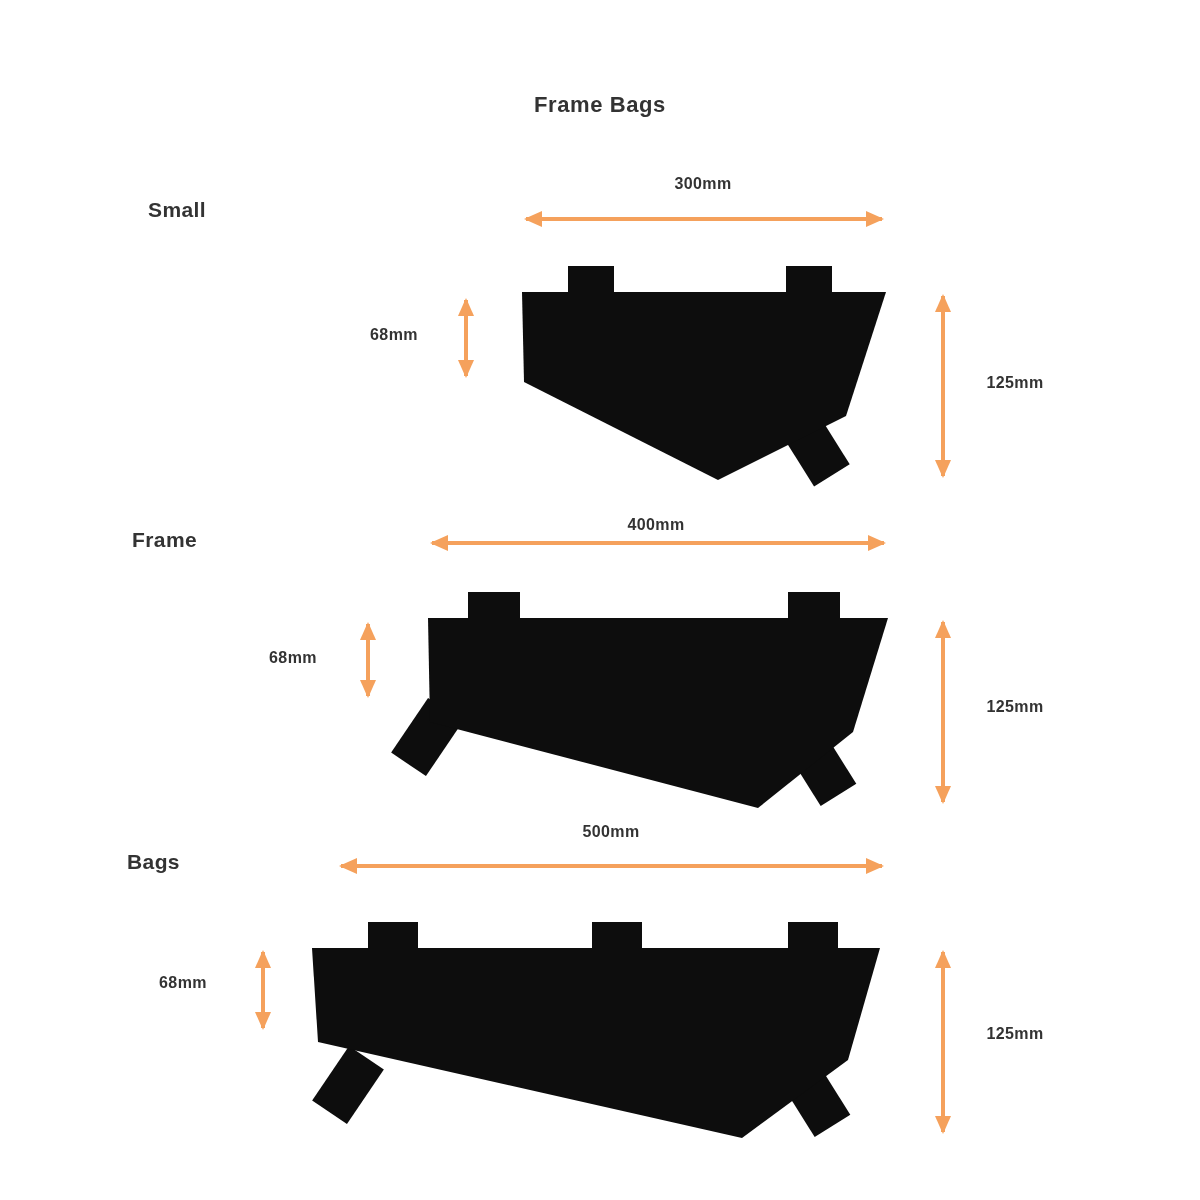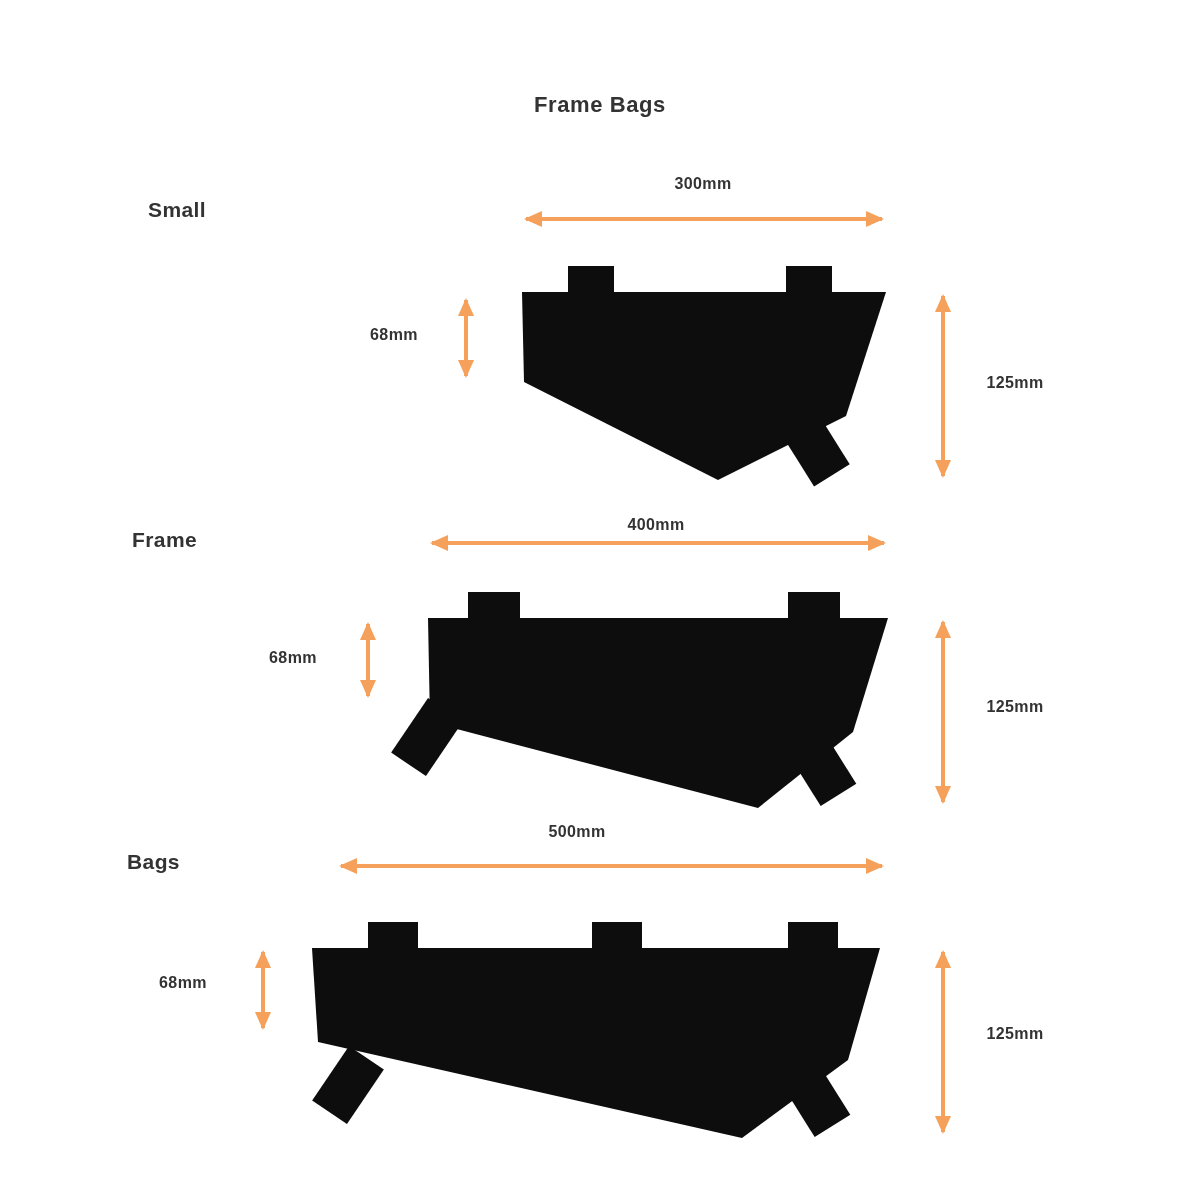--- a/index.html
+++ b/index.html
@@ -51,21 +51,21 @@
   <div class="dim" style="left:703px;top:155px">300mm</div>
   <div class="dim" style="left:394px;top:306px">68mm</div>
   <div class="dim" style="left:1015px;top:354px">125mm</div>
 
   <div class="size-label" style="left:132px;top:508px">Frame</div>
   <div class="dim" style="left:656px;top:496px">400mm</div>
   <div class="dim" style="left:293px;top:629px">68mm</div>
   <div class="dim" style="left:1015px;top:678px">125mm</div>
 
   <div class="size-label" style="left:127px;top:830px">Bags</div>
-  <div class="dim" style="left:577px;top:803px">500mm</div>
+  <div class="dim" style="left:611px;top:803px">500mm</div>
   <div class="dim" style="left:183px;top:954px">68mm</div>
   <div class="dim" style="left:1015px;top:1005px">125mm</div>
 
   <svg class="layer" width="1200" height="1200" viewBox="0 0 1200 1200">
     <defs>
       <marker id="arrow-head" viewBox="0 0 18 16" markerWidth="18" markerHeight="16" refX="16" refY="8" orient="auto-start-reverse" markerUnits="userSpaceOnUse">
         <path d="M0,0 L18,8 L0,16 Z" fill="var(--arrow,#F5A15C)"></path>
       </marker>
     </defs>
 

